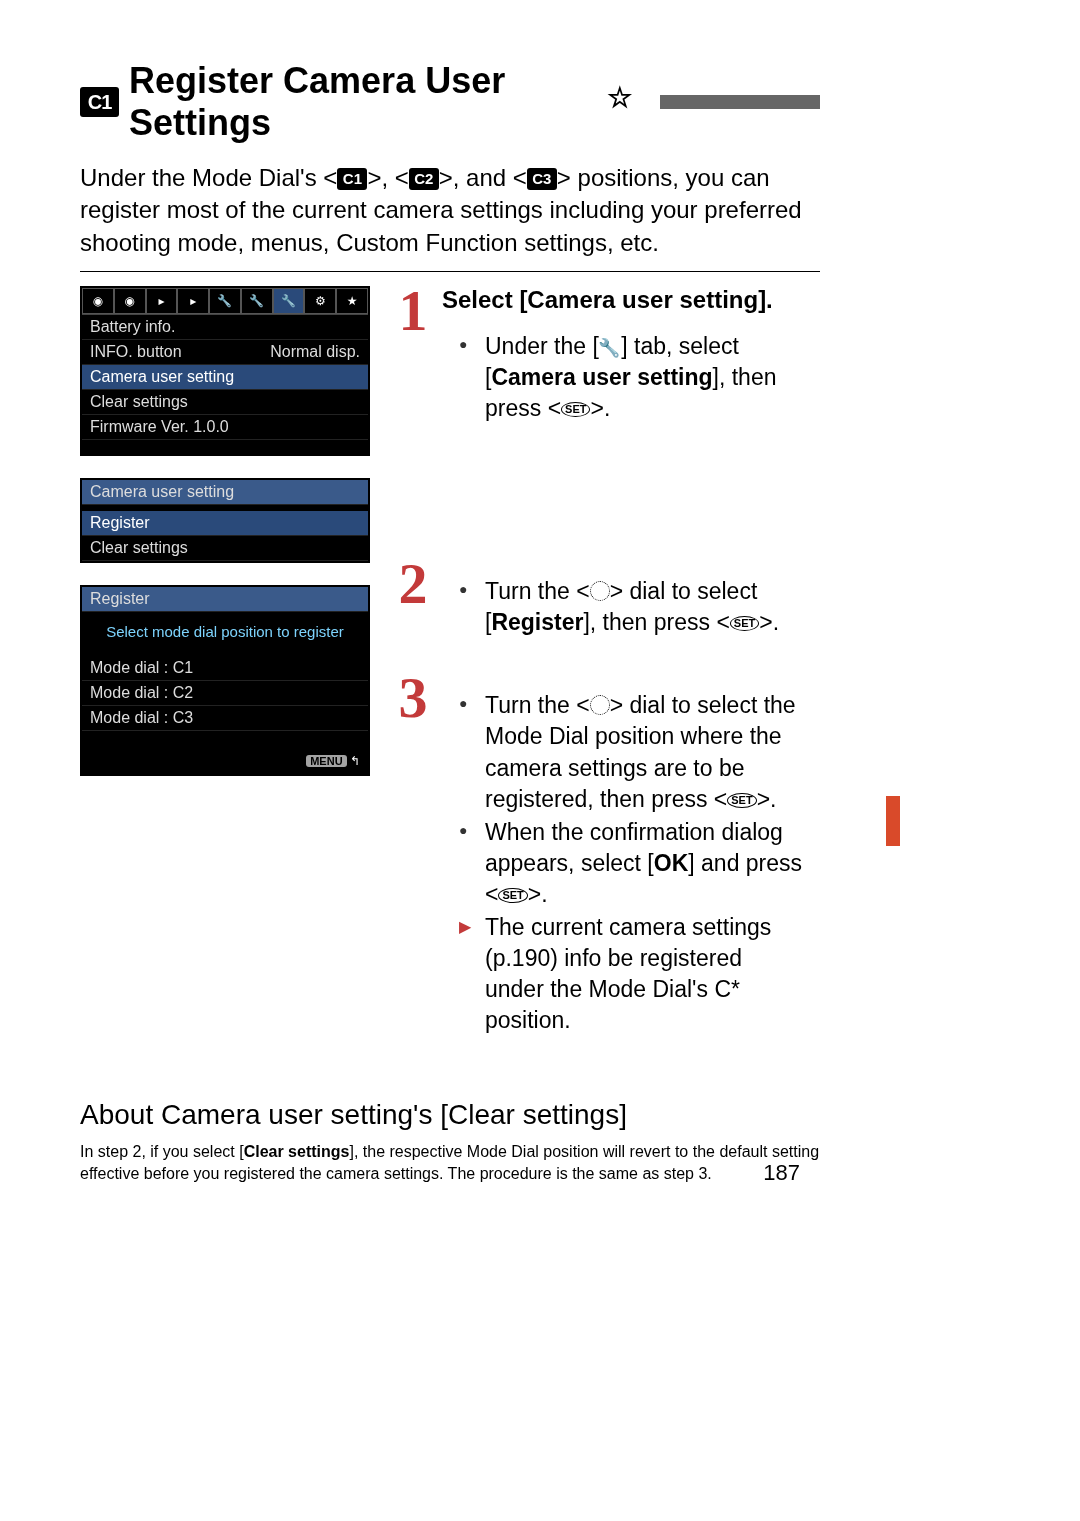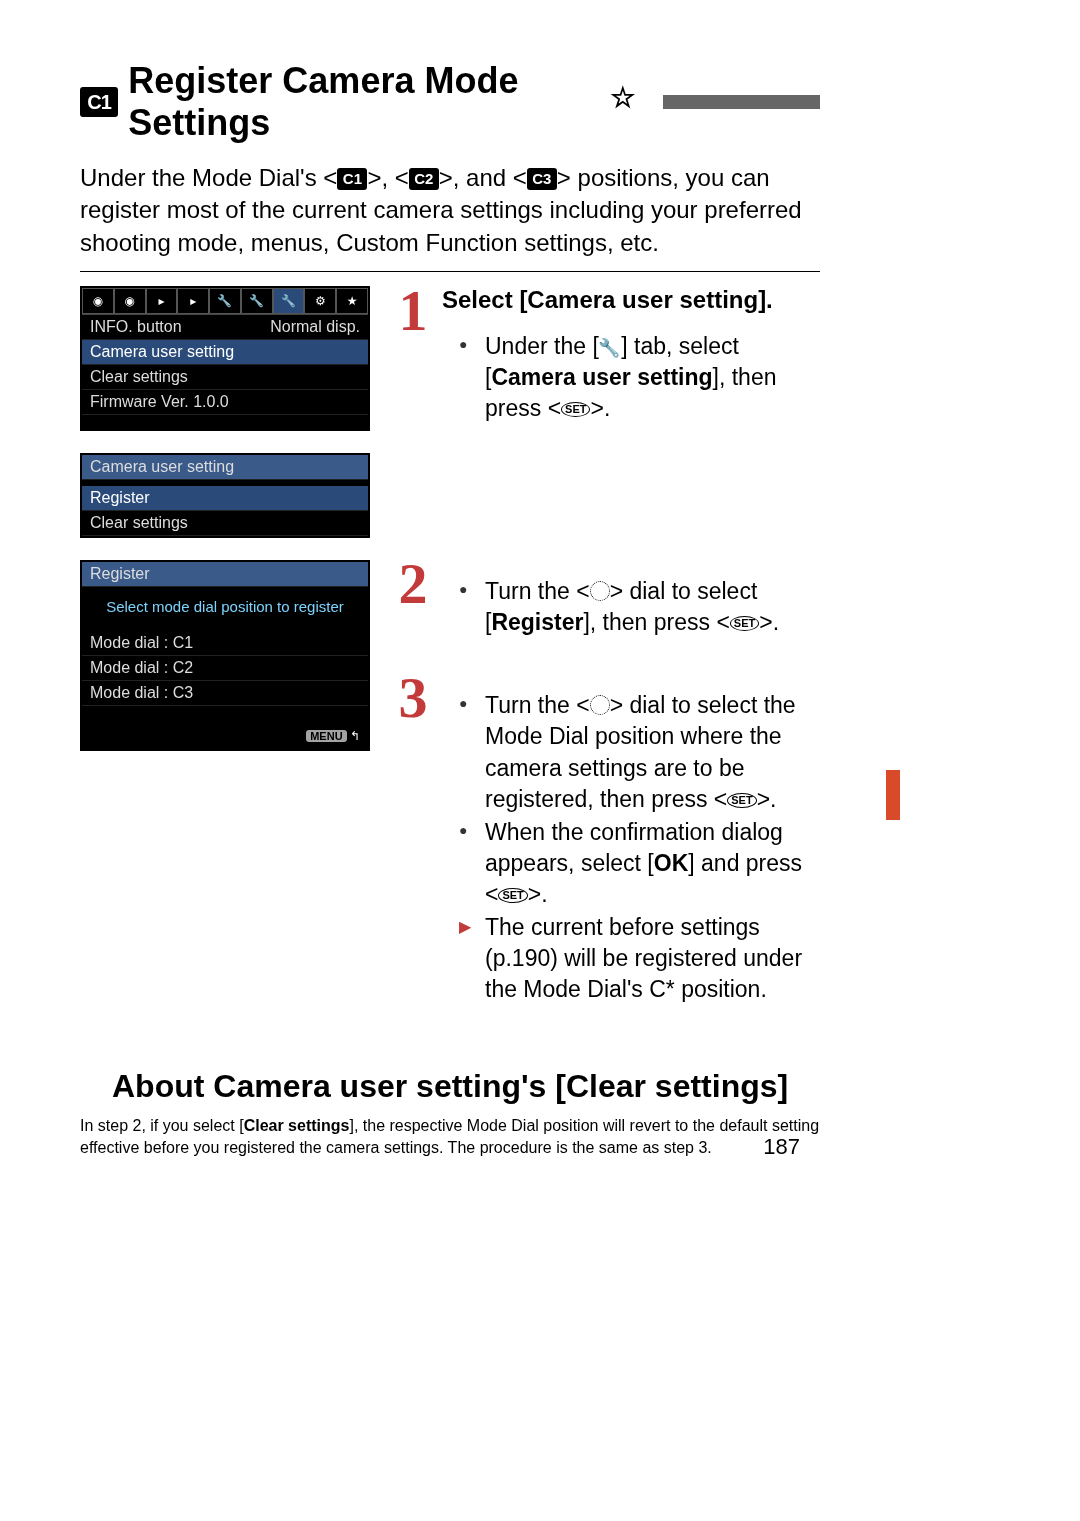--- a/index.html
+++ b/index.html
@@ -212,25 +212,24 @@
   }
   .dial-icon {
     display:inline-block;
     width:18px;height:18px;
     border:1.5px dotted #000;
     border-radius:50%;
     position:relative;
     top:2px;
   }
   .about-title {
-    font-size: 32px;
-    font-weight: bold;
+    font-size: 28px;
+    font-weight: normal;
     margin-top: 28px;
     margin-bottom: 10px;
-    margin-left: 32px;
   }
   .about-body {
     font-size: 16px;
     line-height: 1.4;
   }
   .page-num {
     position:absolute;
     bottom:40px;
     right:100px;
     font-size:22px;
@@ -244,21 +243,21 @@
     background:#d94a2a;
   }
 </style>
 </head>
 <body>
 
 <div class="page">
 
   <div class="page-title">
     <span class="c1-icon">C1</span>
-    <span>Register Camera Mode Settings</span>
+    <span>Register Camera User Settings</span>
     <span class="star-icon">☆</span>
     <span class="title-bar"></span>
   </div>
 
   <div class="intro">
     <span>Under the Mode Dial's &lt;</span><span class="inline-icon">C1</span><span>&gt;, &lt;</span><span class="inline-icon">C2</span><span>&gt;, and &lt;</span><span class="inline-icon">C3</span><span>&gt; positions, you can register most of the current camera settings including your preferred shooting mode, menus, Custom Function settings, etc.</span>
   </div>
 
   <hr class="sep">
 
@@ -271,20 +270,24 @@
           <div class="lcd-tab">◉</div>
           <div class="lcd-tab">▸</div>
           <div class="lcd-tab">▸</div>
           <div class="lcd-tab">🔧</div>
           <div class="lcd-tab">🔧</div>
           <div class="lcd-tab active">🔧</div>
           <div class="lcd-tab">⚙</div>
           <div class="lcd-tab">★</div>
         </div>
         <div class="lcd-row">
+            <span>Battery info.</span>
+            <span></span>
+          </div>
+        <div class="lcd-row">
             <span>INFO. button</span>
             <span>Normal disp.</span>
           </div>
         <div class="lcd-row sel">
             <span>Camera user setting</span>
             <span></span>
           </div>
         <div class="lcd-row">
             <span>Clear settings</span>
             <span></span>
@@ -362,21 +365,21 @@
       <div class="step">
         <div class="step-num">3</div>
         <div class="step-body">
           <ul class="bullet-list">
             <li>
               <span>Turn the &lt;</span><span class="dial-icon"></span><span>&gt; dial to select the Mode Dial position where the camera settings are to be registered, then press &lt;</span><span class="set-icon">SET</span><span>&gt;.</span>
             </li>
             <li>
               <span>When the confirmation dialog appears, select [</span><b>OK</b><span>] and press &lt;</span><span class="set-icon">SET</span><span>&gt;.</span>
             </li>
-            <li class="arrow">The current before settings (p.190) will be registered under the Mode Dial's C* position.</li>
+            <li class="arrow">The current camera settings (p.190) info be registered under the Mode Dial's C* position.</li>
           </ul>
         </div>
       </div>
 
     </div>
   </div>
 
   <div class="about-title">About Camera user setting's [Clear settings]</div>
   <div class="about-body">
     <span>In step 2, if you select [</span><b>Clear settings</b><span>], the respective Mode Dial position will revert to the default setting effective before you registered the camera settings. The procedure is the same as step 3.</span>

